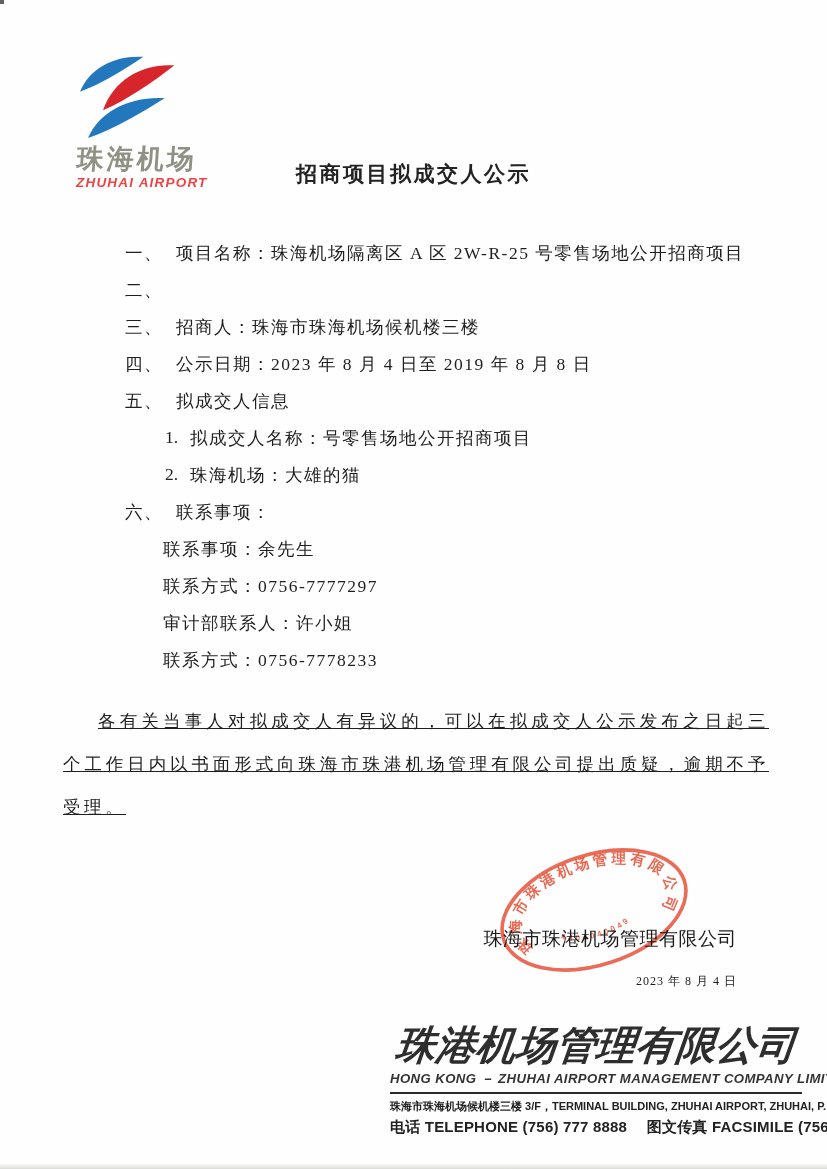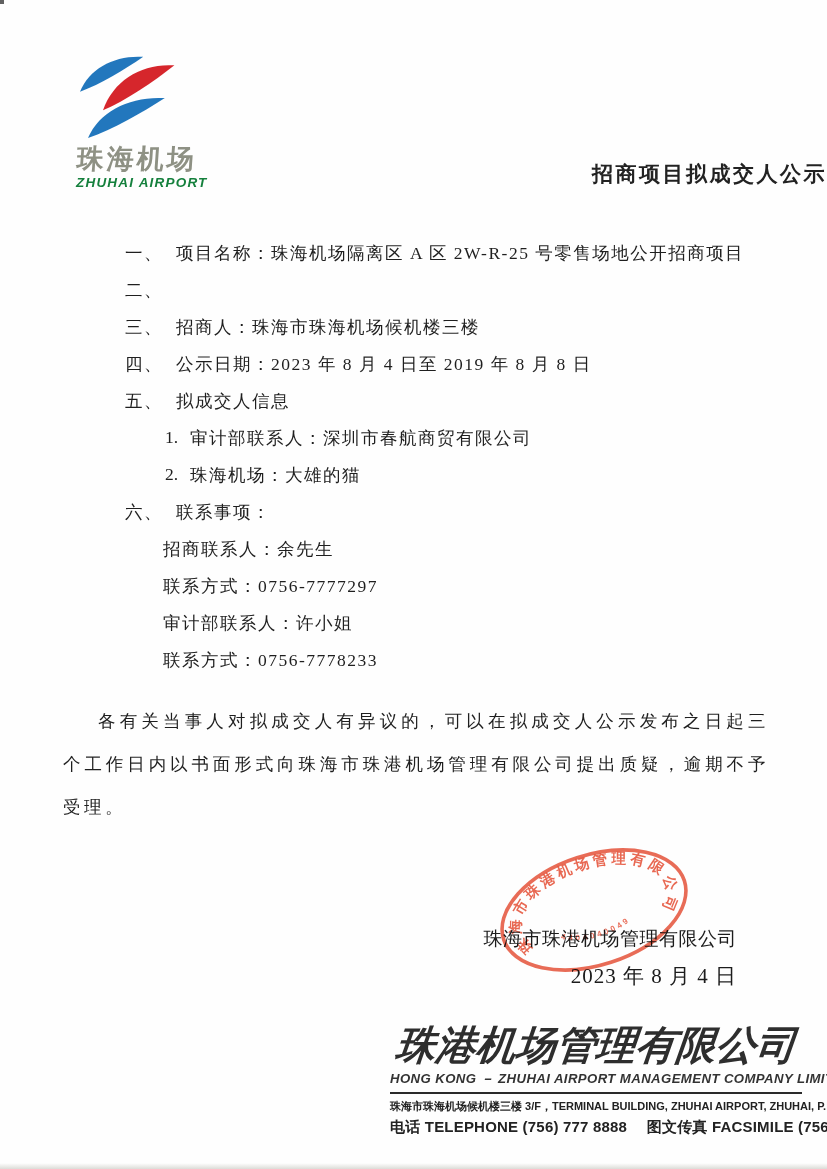--- a/index.html
+++ b/index.html
@@ -18,53 +18,53 @@
   .logo-mark{display:block;}
   .logo-cn{
     font-family:"Liberation Sans","DejaVu Sans",sans-serif;
     font-weight:700;font-size:27px;letter-spacing:3px;
     color:#8e9184;line-height:1;margin-top:6px;
     transform:skewX(-4deg);transform-origin:left bottom;white-space:nowrap;
   }
   .logo-en{
     font-family:"Liberation Sans","DejaVu Sans",sans-serif;
     font-style:italic;font-weight:600;font-size:13.5px;
-    letter-spacing:1.2px;color:#15803d;margin-top:2px;white-space:nowrap;
+    letter-spacing:1.2px;color:#ef4444;margin-top:2px;white-space:nowrap;
   }
 
   
   .doc-title{
     position:absolute;top:160px;left:0;width:827px;
-    text-align:right;
+    text-align:center;
     font-size:21px;font-weight:700;letter-spacing:2.5px;
     color:#222;white-space:nowrap;
   }
 
   
   .body-list{position:absolute;left:125px;top:234px;right:60px;}
   .line{
     height:37px;display:flex;align-items:center;
     font-size:17.5px;letter-spacing:1.5px;color:#1f1f1f;white-space:nowrap;
   }
   .line .marker{flex:0 0 51px;}
   .line.sub{padding-left:40px;}
   .line.sub .marker{flex:0 0 25px;letter-spacing:0;}
   .line.plain{padding-left:38px;}
 
   
   .notice{
     position:absolute;left:63px;right:58px;top:700px;
     font-size:17.5px;line-height:43px;letter-spacing:3.5px;
-    text-align:justify;text-indent:2em;color:#1f1f1f;
+    text-align:justify;text-indent:2em;color:#1f1f1f;text-decoration:underline;
   }
 
   
   .signature{position:absolute;right:90px;top:926px;text-align:right;}
   .sig-company{font-size:19px;letter-spacing:0.5px;white-space:nowrap;}
-  .sig-date{font-size:21px;letter-spacing:1px;margin-top:10px;white-space:nowrap;}
+  .sig-date{font-size:12px;letter-spacing:1px;margin-top:21px;white-space:nowrap;}
 
   .stamp{
     position:absolute;left:494px;top:843px;width:200px;height:135px;
     mix-blend-mode:multiply;opacity:0.92;z-index:3;pointer-events:none;
   }
 
   
   .footer{
     position:absolute;left:390px;top:1023px;width:412px;
     text-align:center;
@@ -135,32 +135,32 @@
     <div class="line">
       <span class="marker">四、</span>
       <span>公示日期：2023 年 8 月 4 日至 2019 年 8 月 8 日</span>
     </div>
     <div class="line">
       <span class="marker">五、</span>
       <span>拟成交人信息</span>
     </div>
     <div class="line sub">
       <span class="marker">1.</span>
-      <span>审计部联系人：深圳市春航商贸有限公司</span>
+      <span>拟成交人名称：号零售场地公开招商项目</span>
     </div>
     <div class="line sub">
       <span class="marker">2.</span>
       <span>珠海机场：大雄的猫</span>
     </div>
     <div class="line">
       <span class="marker">六、</span>
       <span>联系事项：</span>
     </div>
     <div class="line plain">
-      <span>招商联系人：余先生</span>
+      <span>联系事项：余先生</span>
     </div>
     <div class="line plain">
       <span>联系方式：0756-7777297</span>
     </div>
     <div class="line plain">
       <span>审计部联系人：许小姐</span>
     </div>
     <div class="line plain">
       <span>联系方式：0756-7778233</span>
     </div>

